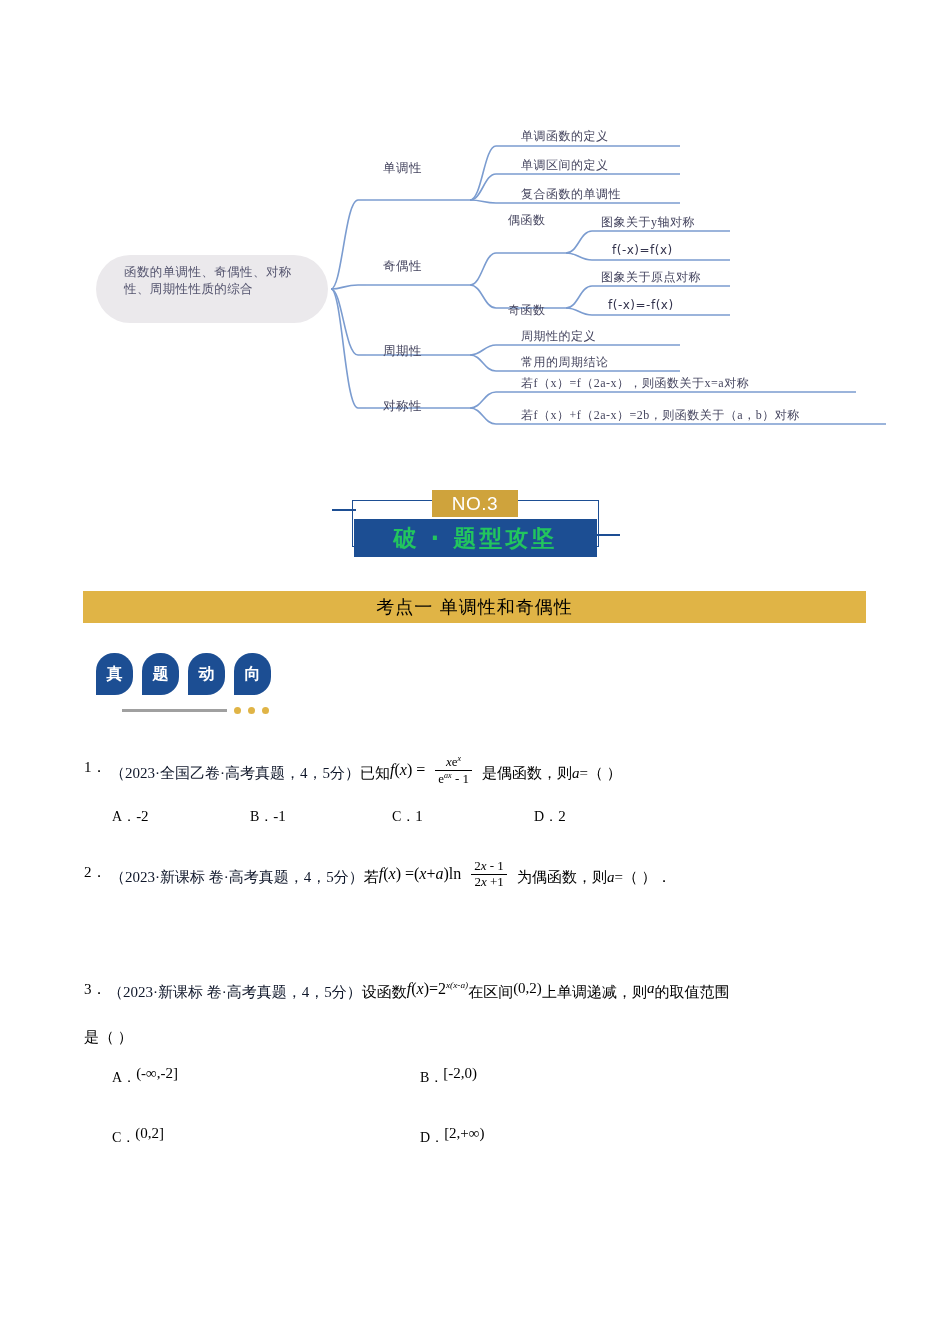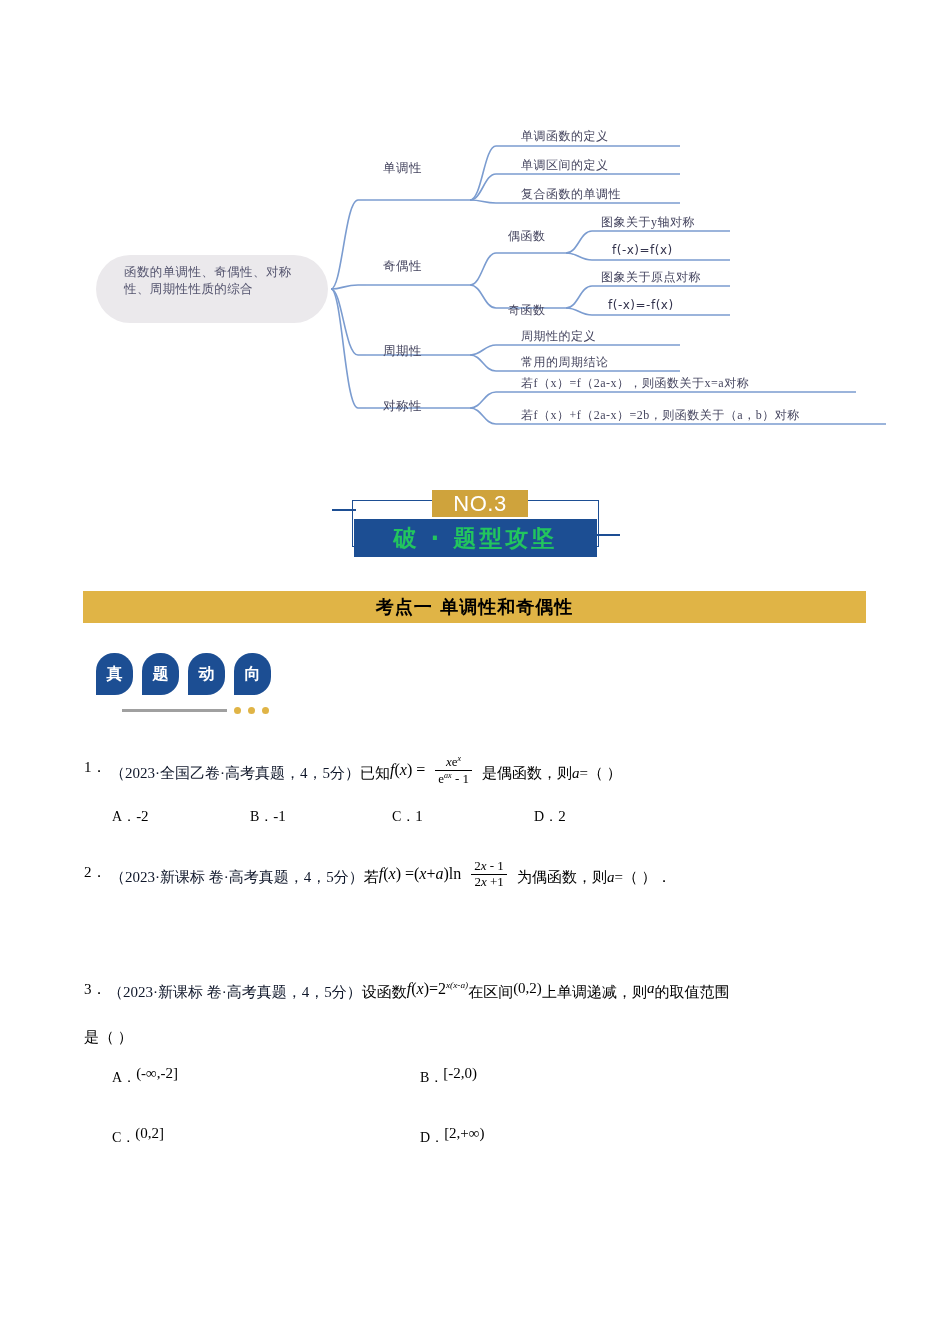--- a/index.html
+++ b/index.html
@@ -100,26 +100,26 @@
   }
   #banner-tick-right {
     left: 596px;
     top: 52px;
     width: 24px;
   }
   #banner-no {
     position: absolute;
     left: 432px;
     top: 8px;
-    width: 96px;
+    width: 86px;
     height: 27px;
     background: #cfa33c;
     color: #ffffff;
     font-family: "Liberation Sans", sans-serif;
-    font-size: 22px;
+    font-size: 19px;
     font-weight: 400;
     line-height: 27px;
     text-align: center;
     letter-spacing: 0.5px;
   }
   #banner-title {
     position: absolute;
     left: 354px;
     top: 37px;
     width: 243px;
@@ -145,21 +145,21 @@
   }
   #kaodian-bar .kd-text {
     position: absolute;
     left: 0;
     top: 0;
     width: 783px;
     line-height: 32px;
     text-align: center;
     font-family: "DejaVu Sans", "Liberation Sans", sans-serif;
     font-size: 18px;
-    font-weight: bold;
+    font-weight: normal;
     color: #000;
     letter-spacing: 1px;
   }
 
   
   #zhenti {
     position: absolute;
     left: 96px;
     top: 653px;
     width: 260px;
@@ -303,21 +303,21 @@
 
   <div class="mm-label mm-branch" style="left:383px; top:160px;">单调性</div>
   <div class="mm-label mm-branch" style="left:383px; top:258px;">奇偶性</div>
   <div class="mm-label mm-branch" style="left:383px; top:343px;">周期性</div>
   <div class="mm-label mm-branch" style="left:383px; top:398px;">对称性</div>
 
   <div class="mm-label mm-leaf" style="left:521px; top:128px;">单调函数的定义</div>
   <div class="mm-label mm-leaf" style="left:521px; top:157px;">单调区间的定义</div>
   <div class="mm-label mm-leaf" style="left:521px; top:186px;">复合函数的单调性</div>
 
-  <div class="mm-label mm-sub" style="left:508px; top:228px;">偶函数</div>
+  <div class="mm-label mm-sub" style="left:508px; top:212px;">偶函数</div>
   <div class="mm-label mm-sub" style="left:508px; top:302px;">奇函数</div>
 
   <div class="mm-label mm-leaf" style="left:601px; top:214px;">图象关于y轴对称</div>
   <div class="mm-label mm-formula" style="left:612px; top:243px;">f(-x)=f(x)</div>
   <div class="mm-label mm-leaf" style="left:601px; top:269px;">图象关于原点对称</div>
   <div class="mm-label mm-formula" style="left:608px; top:298px;text-align:center;">f(-x)=-f(x)</div>
 
   <div class="mm-label mm-leaf" style="left:521px; top:328px;">周期性的定义</div>
   <div class="mm-label mm-leaf" style="left:521px; top:354px;">常用的周期结论</div>
 

